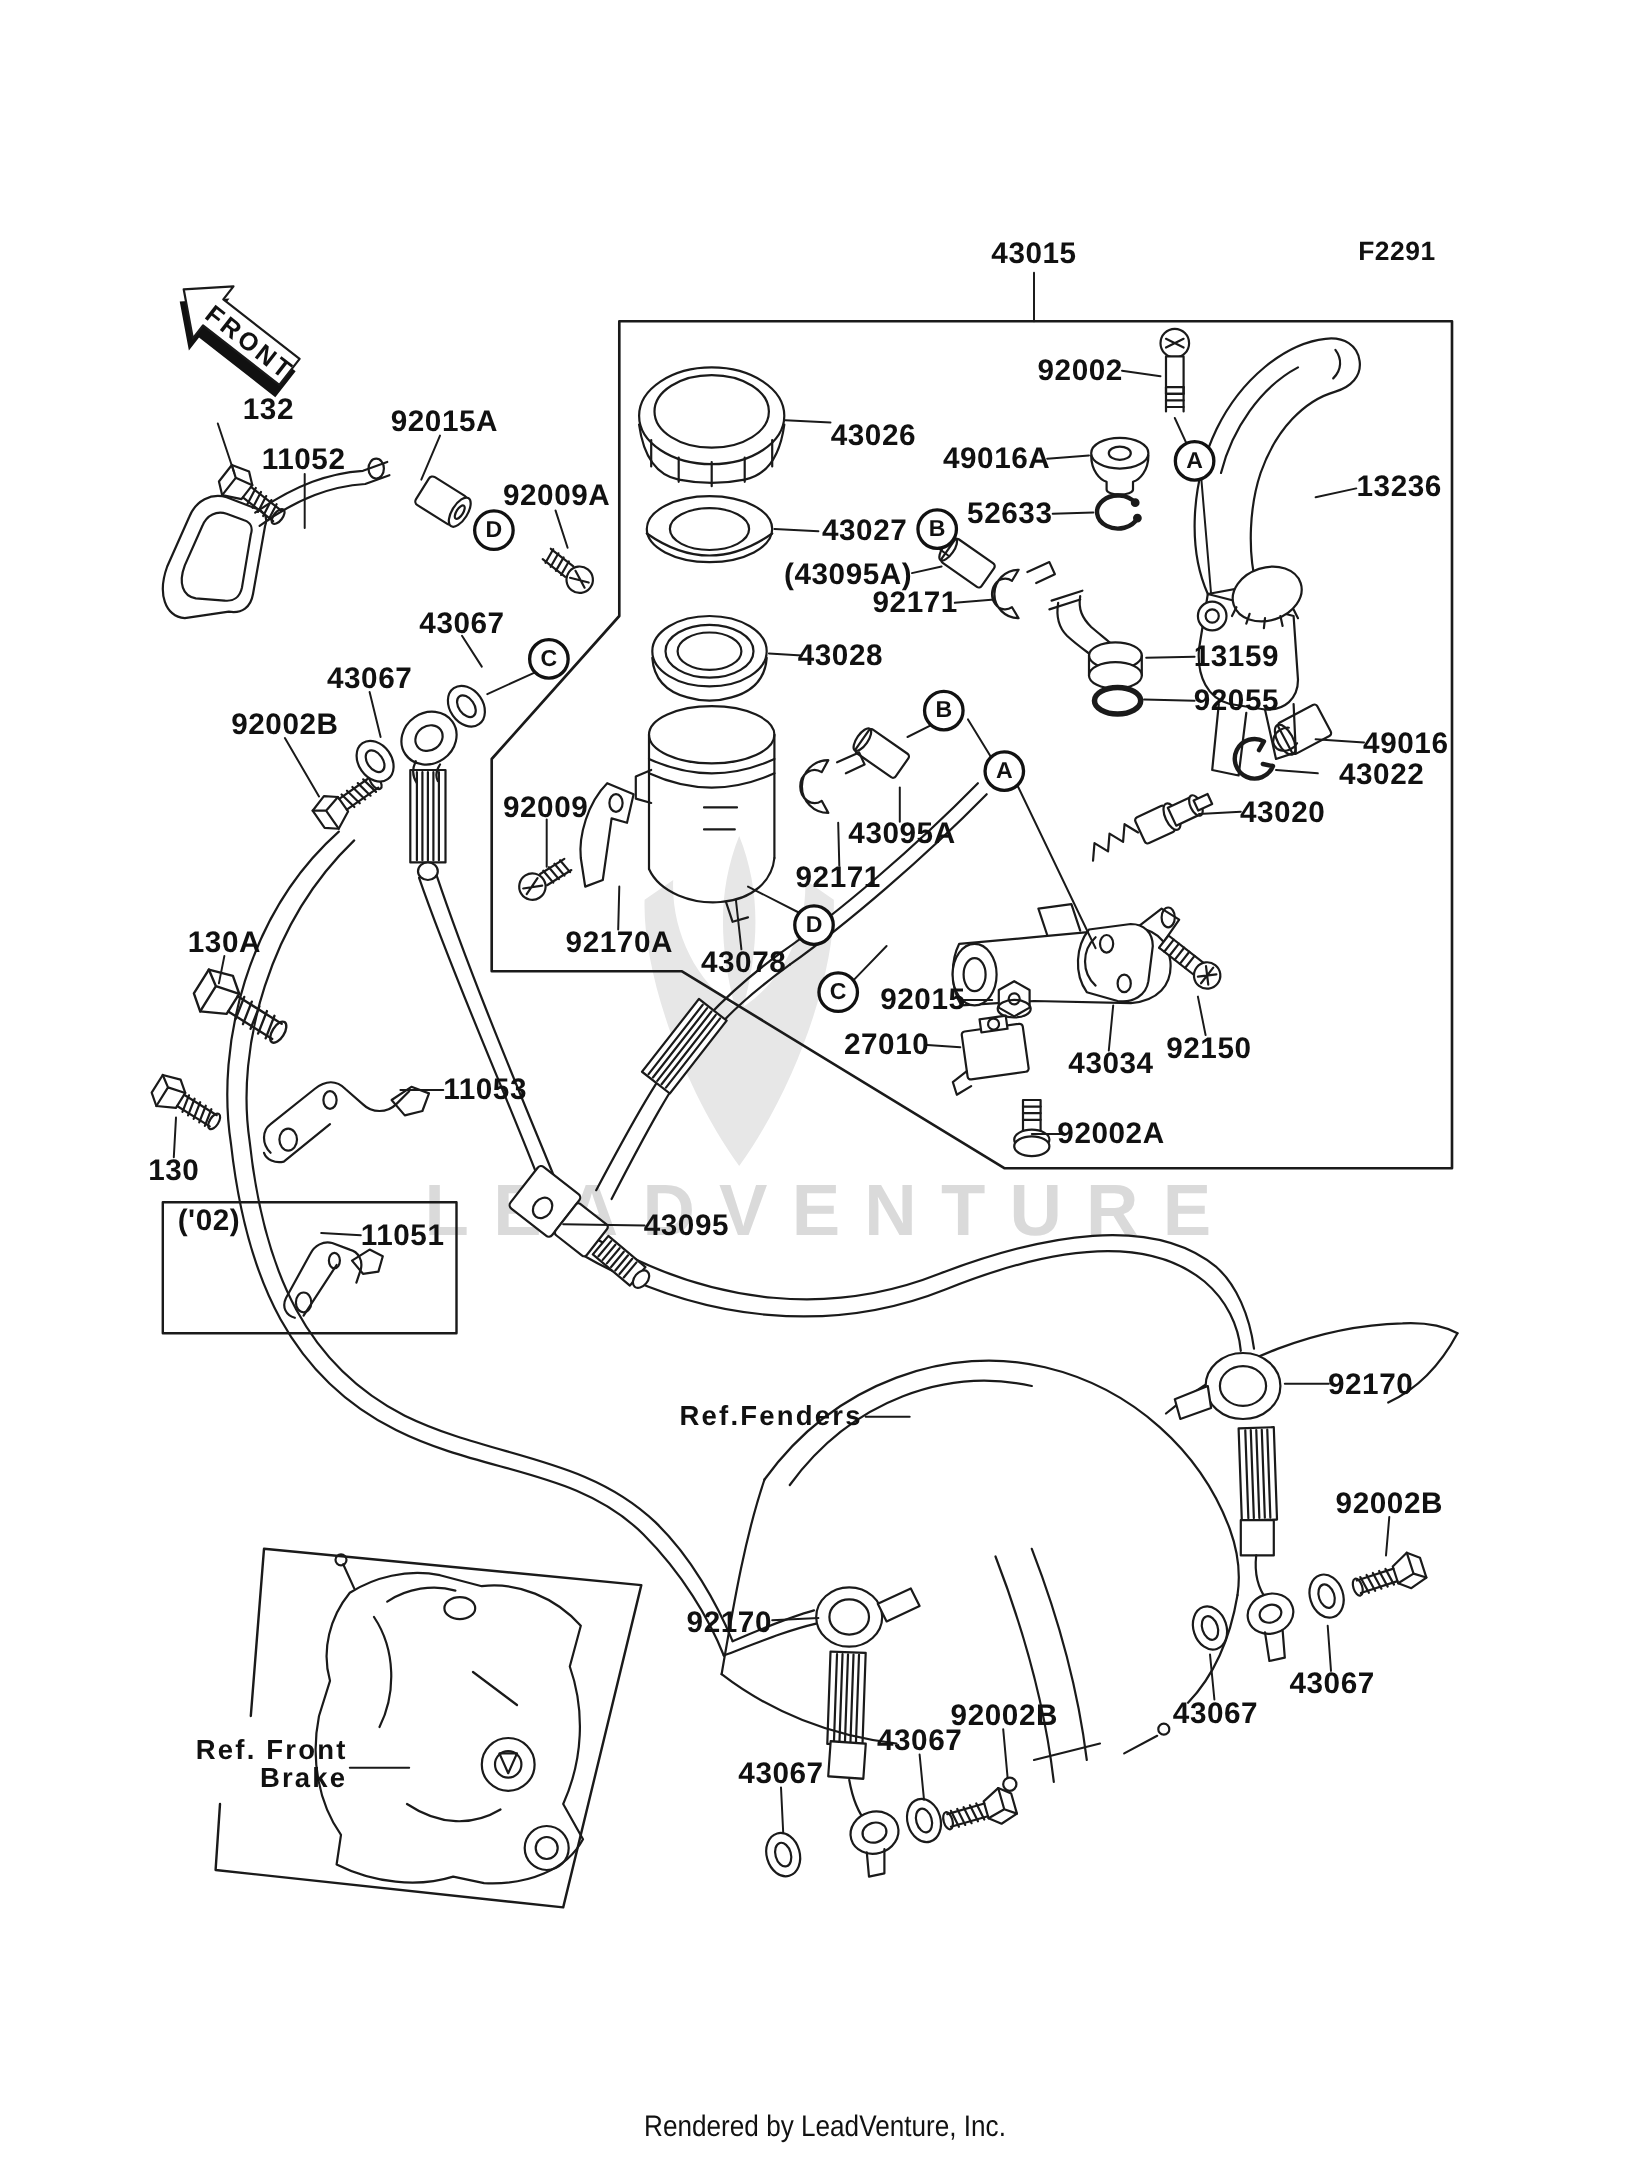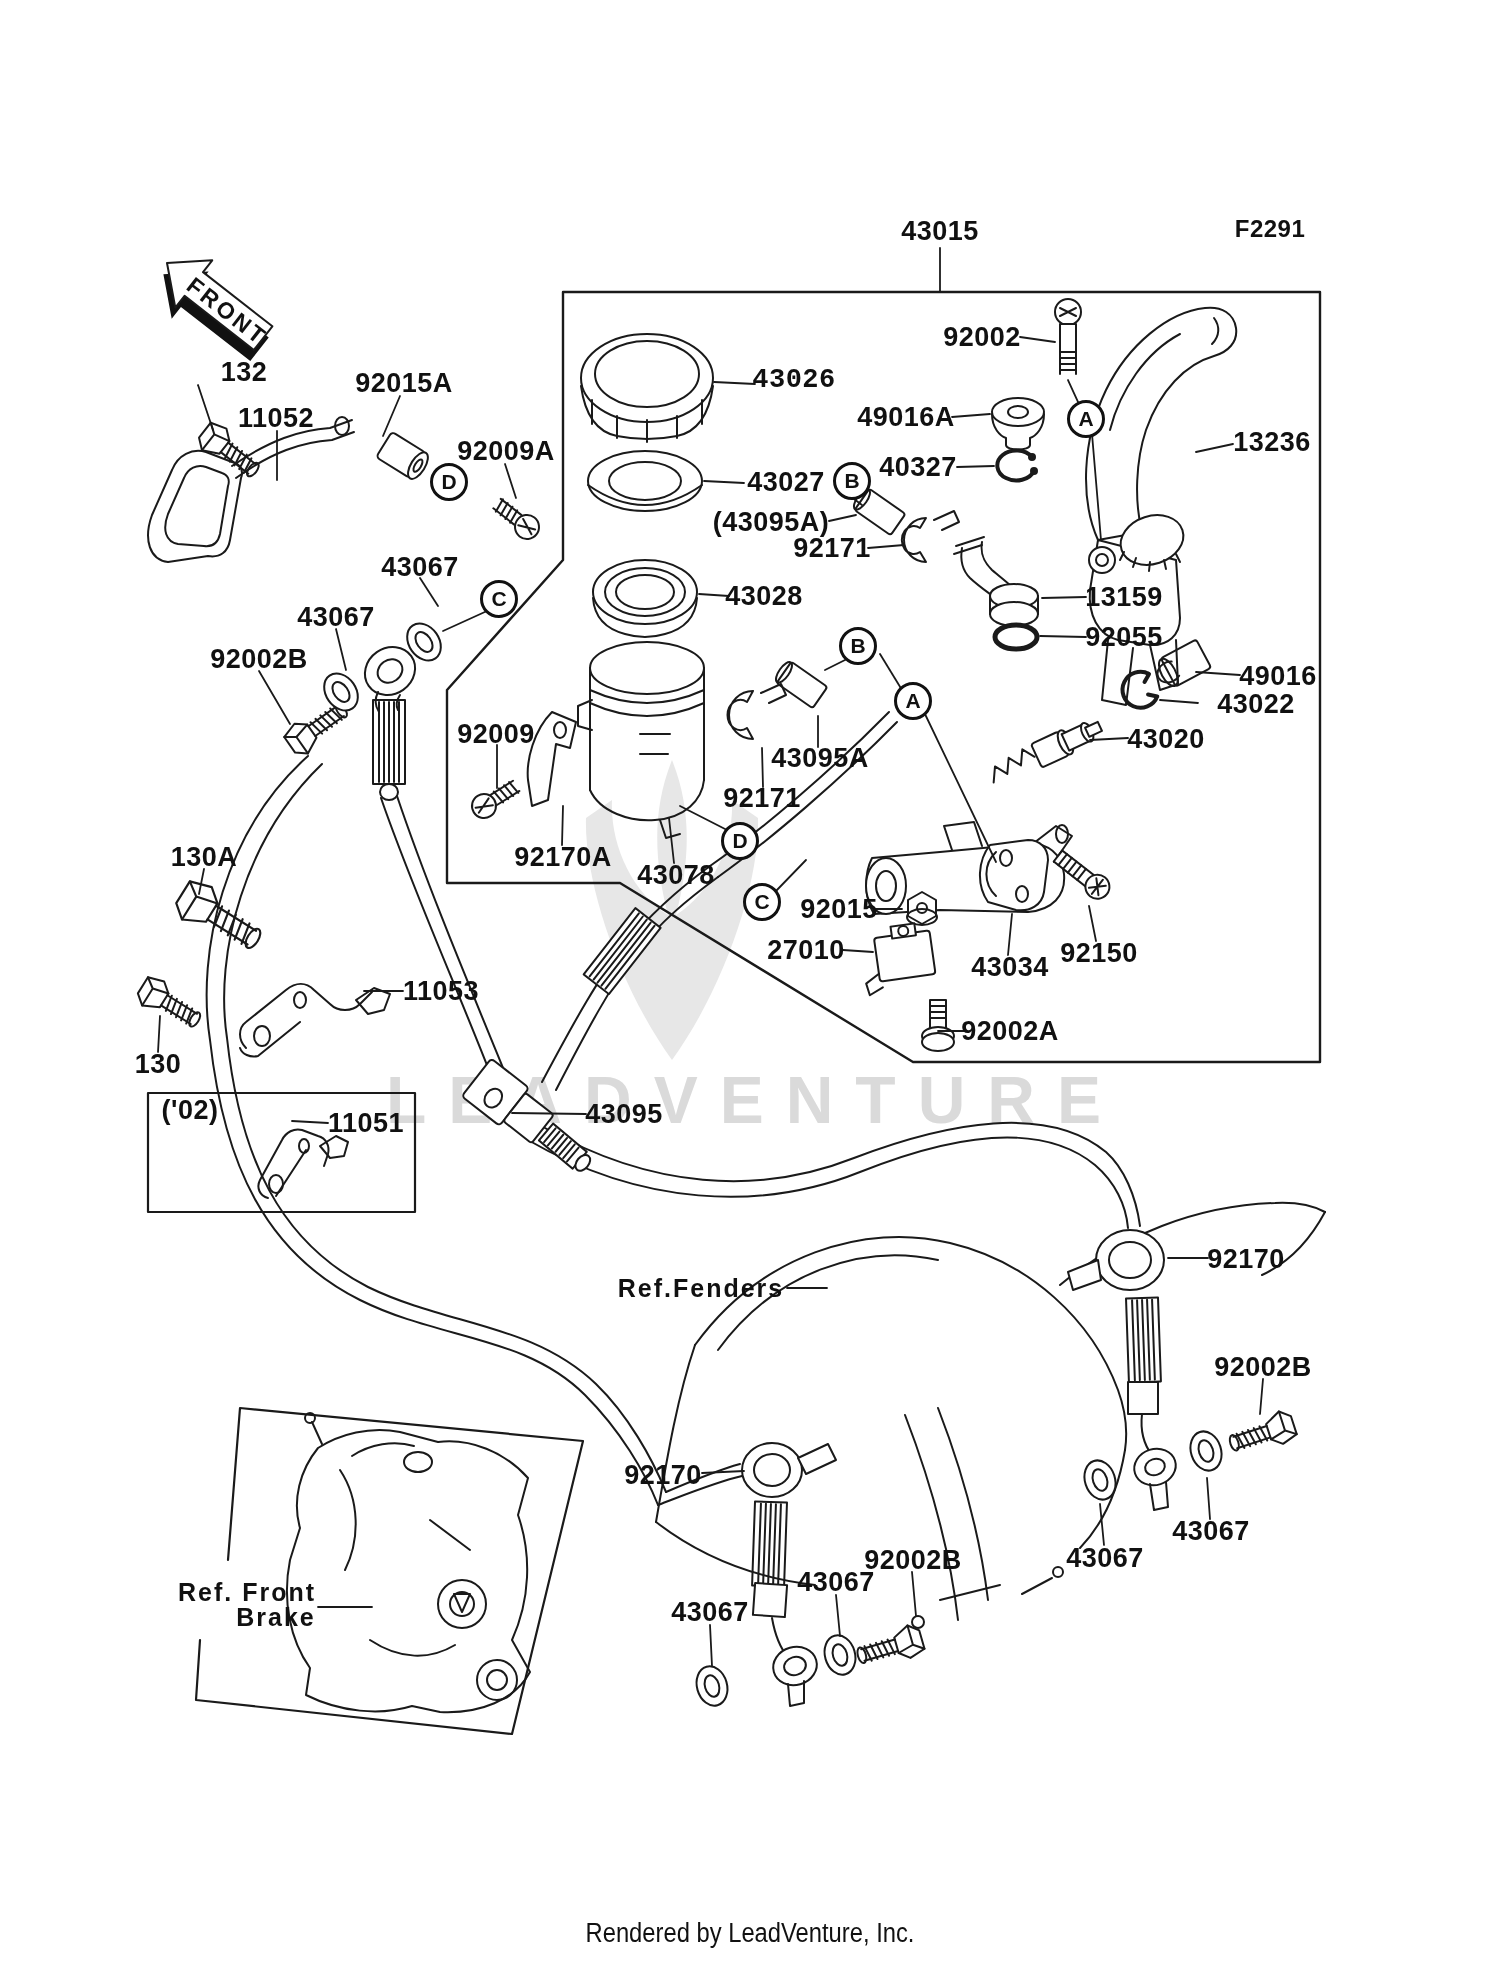--- a/index.html
+++ b/index.html
@@ -430,25 +430,25 @@
     </g>
   </svg>
 
   <div class="footer">Rendered by LeadVenture, Inc.</div>
 <div class="lbl" style="left: 940px; top: 231px;">43015</div>
     <div class="lbl small" style="left: 1270px; top: 229px;">F2291</div>
     <div class="lbl" style="left: 196px; top: 372px; margin-left: 48px;">132</div>
     <div class="lbl" style="left: 276px; top: 418px;">11052</div>
     <div class="lbl" style="left: 404px; top: 383px;">92015A</div>
     <div class="lbl" style="left: 506px; top: 451px;">92009A</div>
-    <div class="lbl" style="left: 794px; top: 380px; font-family: Liberation Mono, monospace;">43026</div>
+    <div class="lbl" style="left: 794px; top: 396px;">43026</div>
     <div class="lbl" style="left: 982px; top: 337px;">92002</div>
     <div class="lbl" style="left: 906px; top: 417px;">49016A</div>
     <div class="lbl" style="left: 1272px; top: 442px;">13236</div>
-    <div class="lbl" style="left: 918px; top: 467px;">40327</div>
+    <div class="lbl" style="left: 918px; top: 467px;">52633</div>
     <div class="lbl" style="left: 786px; top: 482px;">43027</div>
     <div class="lbl" style="left: 771px; top: 522px;">(43095A)</div>
     <div class="lbl" style="left: 832px; top: 548px;">92171</div>
     <div class="lbl" style="left: 1124px; top: 597px;">13159</div>
     <div class="lbl" style="left: 1124px; top: 637px;">92055</div>
     <div class="lbl" style="left: 764px; top: 596px;">43028</div>
     <div class="lbl" style="left: 1278px; top: 676px;">49016</div>
     <div class="lbl" style="left: 1236px; top: 704px; margin-left: 20px;">43022</div>
     <div class="lbl" style="left: 1166px; top: 739px;">43020</div>
     <div class="lbl" style="left: 420px; top: 567px;">43067</div>

